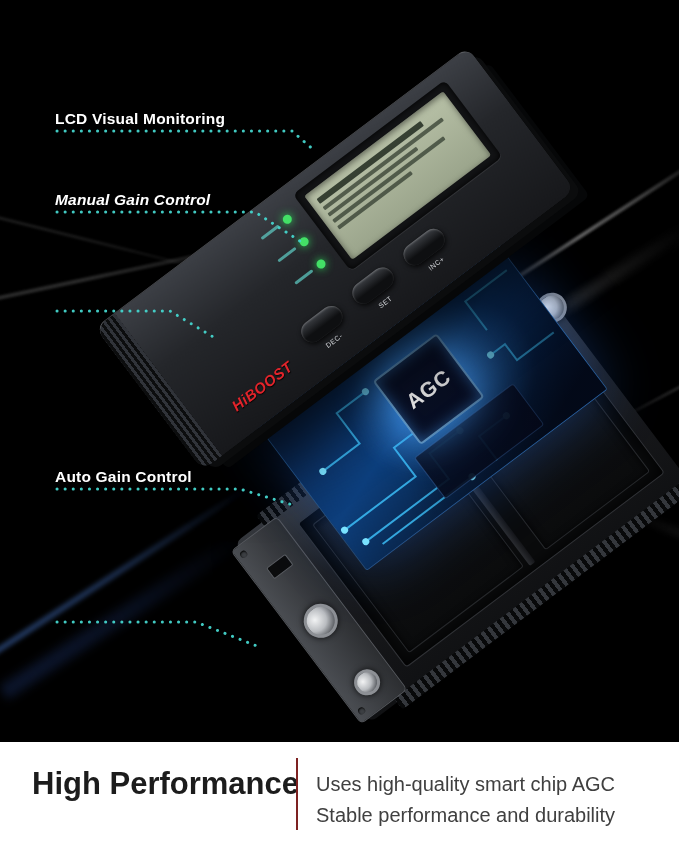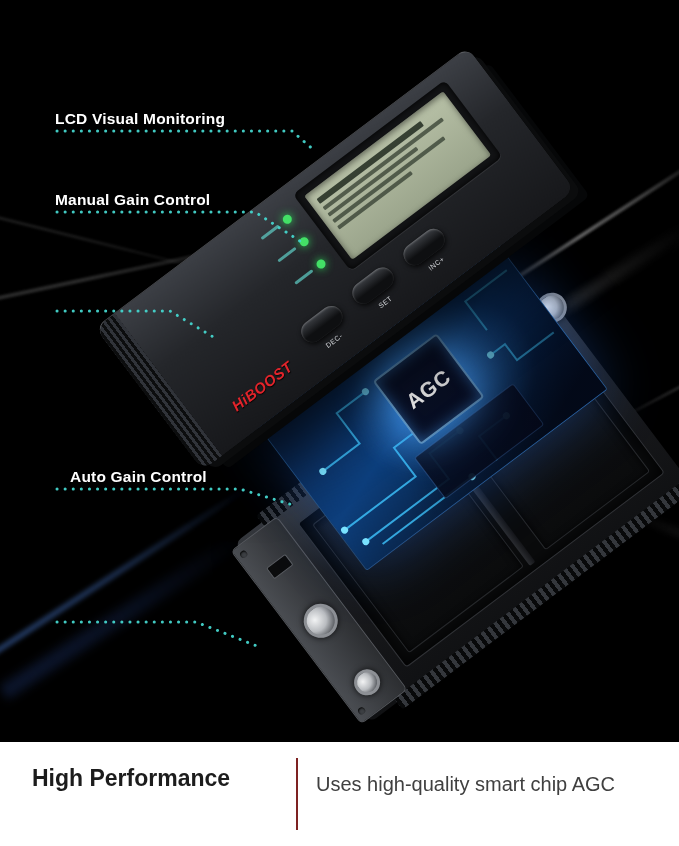--- a/index.html
+++ b/index.html
@@ -92,27 +92,27 @@
   .dev-btn{position:absolute;top:122px;width:46px;height:22px;border-radius:11px;
        background:linear-gradient(180deg,#3c3f44,#0e0f11 60%);
        box-shadow:inset 0 1px 2px rgba(255,255,255,.25),0 2px 5px rgba(0,0,0,.85);}
   .btn-lab{position:absolute;top:150px;width:46px;text-align:center;font-size:7px;color:#cfd2d6;letter-spacing:.5px;}
   .logo{position:absolute;left:62px;top:138px;font-style:italic;font-weight:800;font-size:15px;
        color:#e0242b;letter-spacing:.5px;text-shadow:0 1px 1px #000;}
 
   
   .callout{position:absolute;z-index:6;color:#fff;font-size:15.5px;font-weight:600;letter-spacing:.2px;
        text-shadow:0 1px 2px #000;line-height:1.45;}
-  #c1{left:55px;top:108px;} #c2{left:55px;top:189px;} #c3{left:55px;top:288px;}
-  #c4{left:70px;top:466px;} #c5{left:57px;top:572px;}
+  #c1{left:55px;top:108px;} #c2{left:55px;top:189px;font-style:italic;} #c3{left:55px;top:288px;}
+  #c4{left:55px;top:466px;} #c5{left:57px;top:572px;}
   #leaders{position:absolute;inset:0;z-index:5;pointer-events:none;}
 
   
   .footer{position:absolute;left:0;right:0;bottom:0;height:104px;background:#ffffff;z-index:7;}
-  .f-title{position:absolute;left:32px;top:20px;font-size:23px;font-weight:700;color:#1c1c1c;line-height:1.4;}
+  .f-title{position:absolute;left:32px;top:20px;font-size:31px;font-weight:700;color:#1c1c1c;line-height:1.4;}
   .f-div{position:absolute;left:296px;top:16px;height:72px;width:2px;background:#7e2222;}
   .f-desc{position:absolute;left:316px;top:27px;font-size:20px;color:#404040;line-height:1.55;}
   .badge{position:absolute;right:26px;top:9px;width:82px;height:82px;border:3px solid #8b1f1f;border-radius:50%;
        display:flex;flex-direction:column;align-items:center;justify-content:center;color:#141414;background:#fff;}
   .badge-value{font-size:29px;font-weight:700;line-height:1;}
   .badge-unit{font-size:13px;margin-top:1px;}
   .badge-caption{font-size:11px;margin-top:2px;}
 </style>
 </head>
 <body>
@@ -222,16 +222,17 @@
   <div class="callout" id="c2">Manual Gain Control</div>
   <div class="callout" id="c4">Auto Gain Control</div>
 
   <div class="footer">
     <div class="f-title">
       <span>High Performance</span><br>
     </div>
     <div class="f-div"></div>
     <div class="f-desc">
       <span>Uses high-quality smart chip AGC</span><br>
+      <span>Stable performance and durability</span>
     </div>
   </div>
 
 </div>
 
 </body></html>

